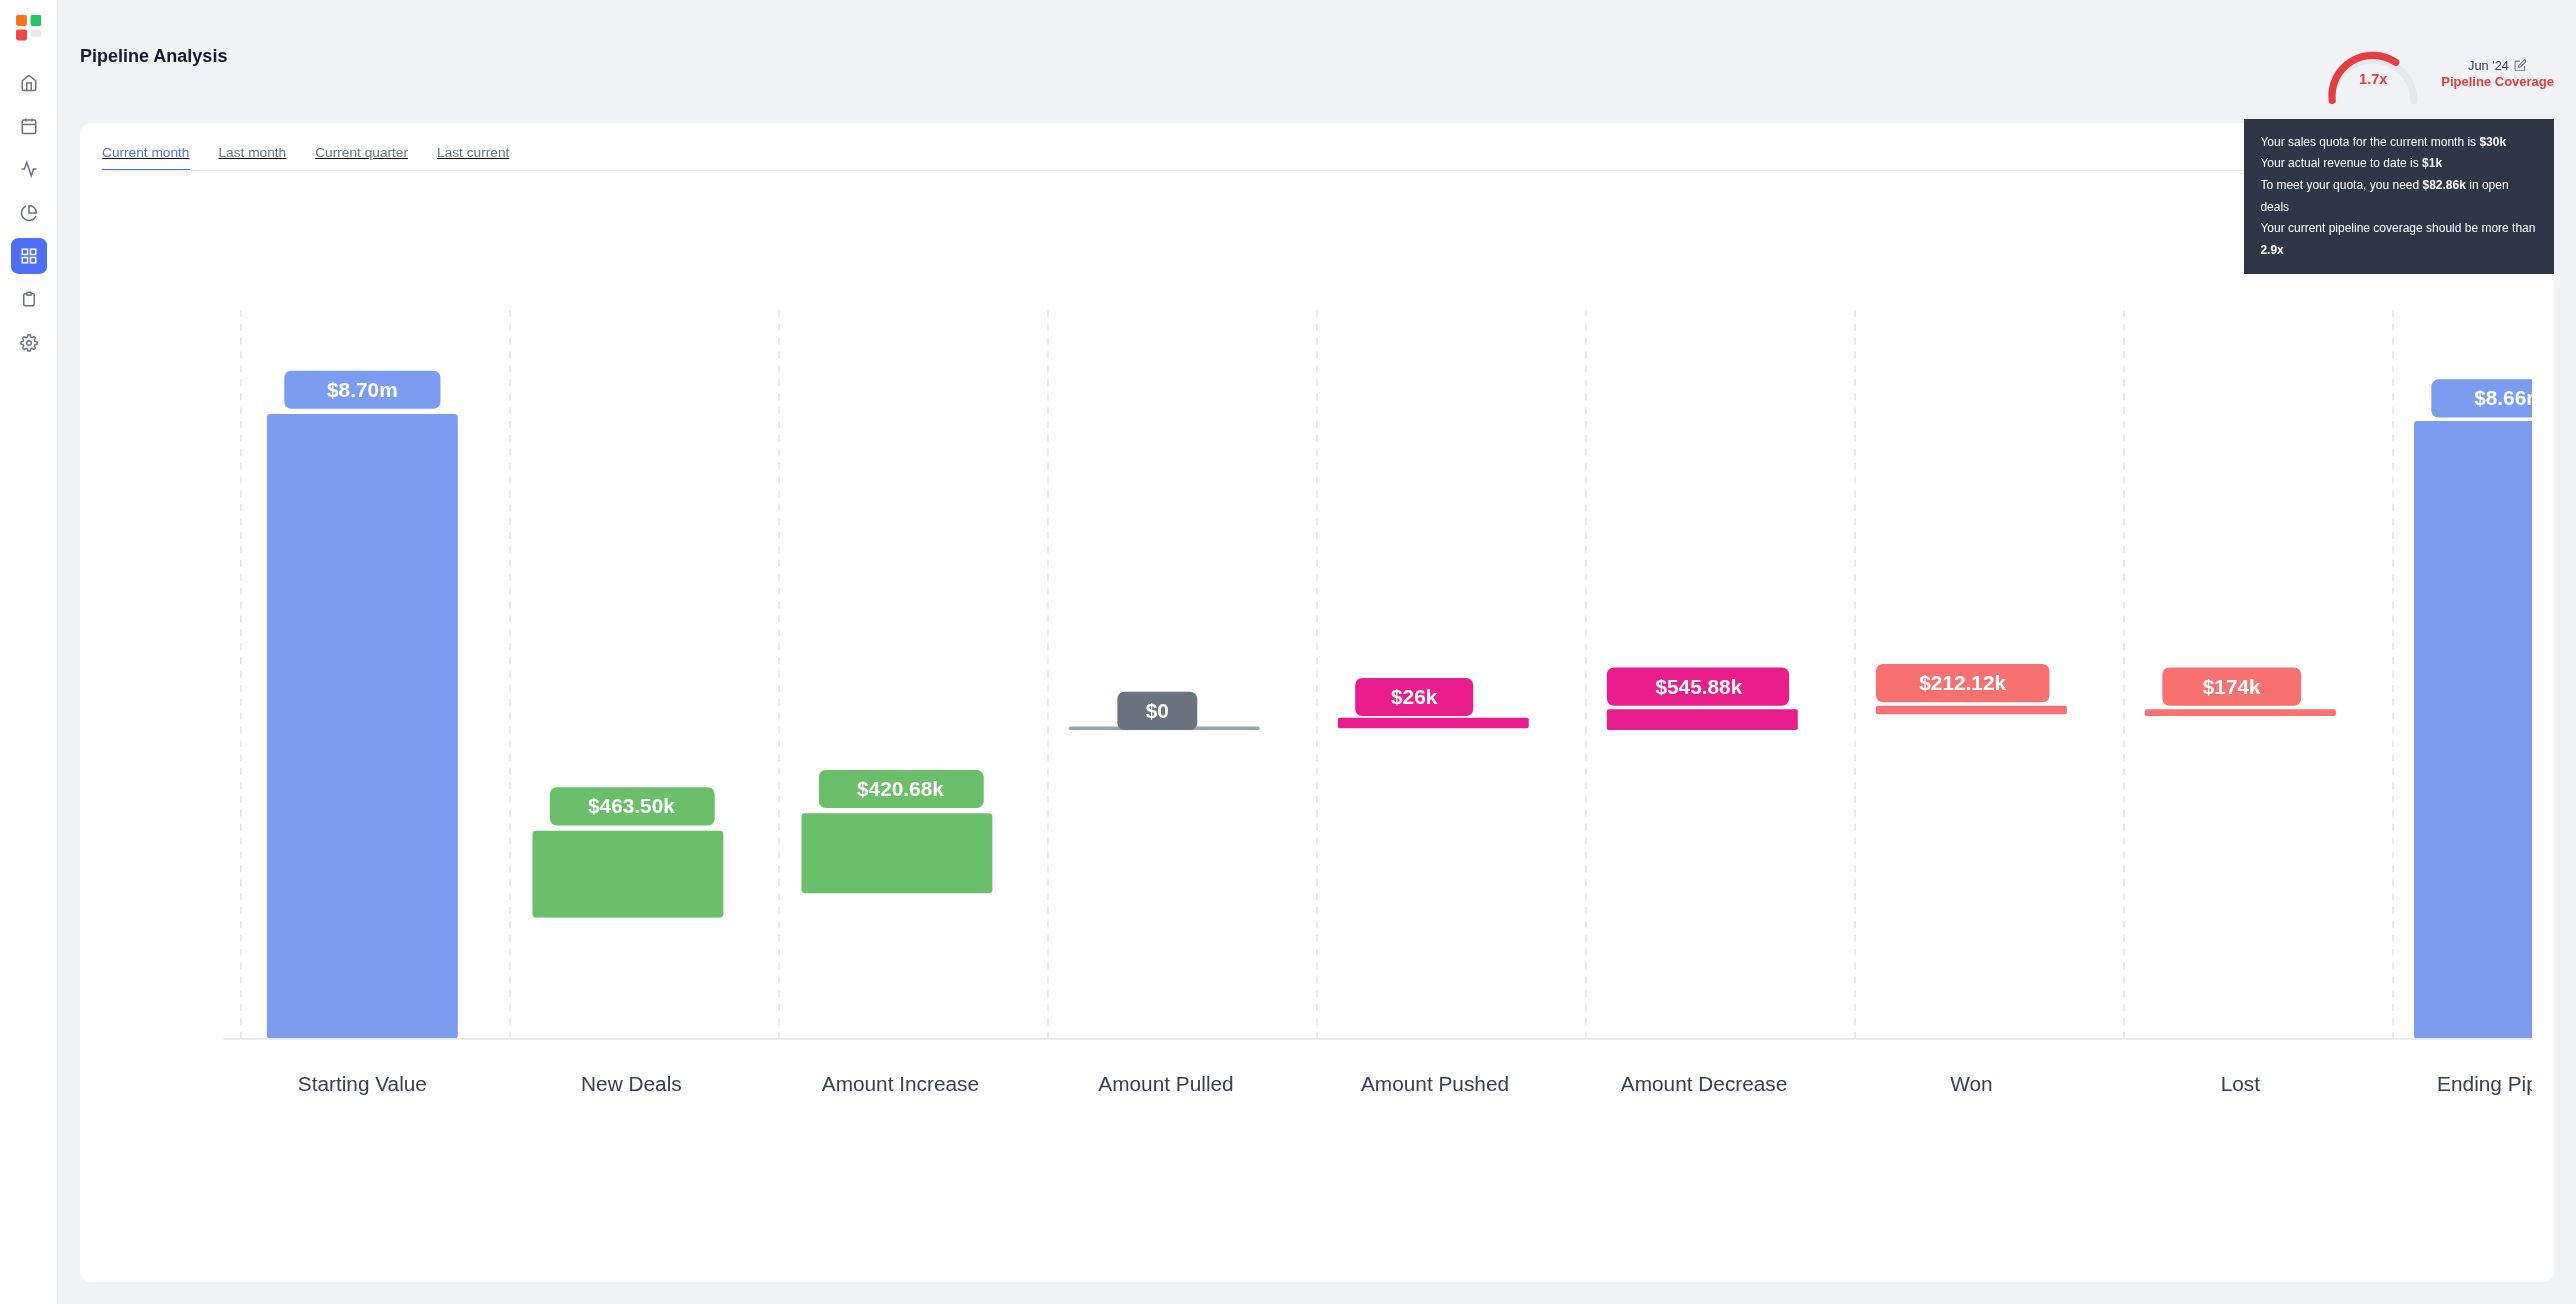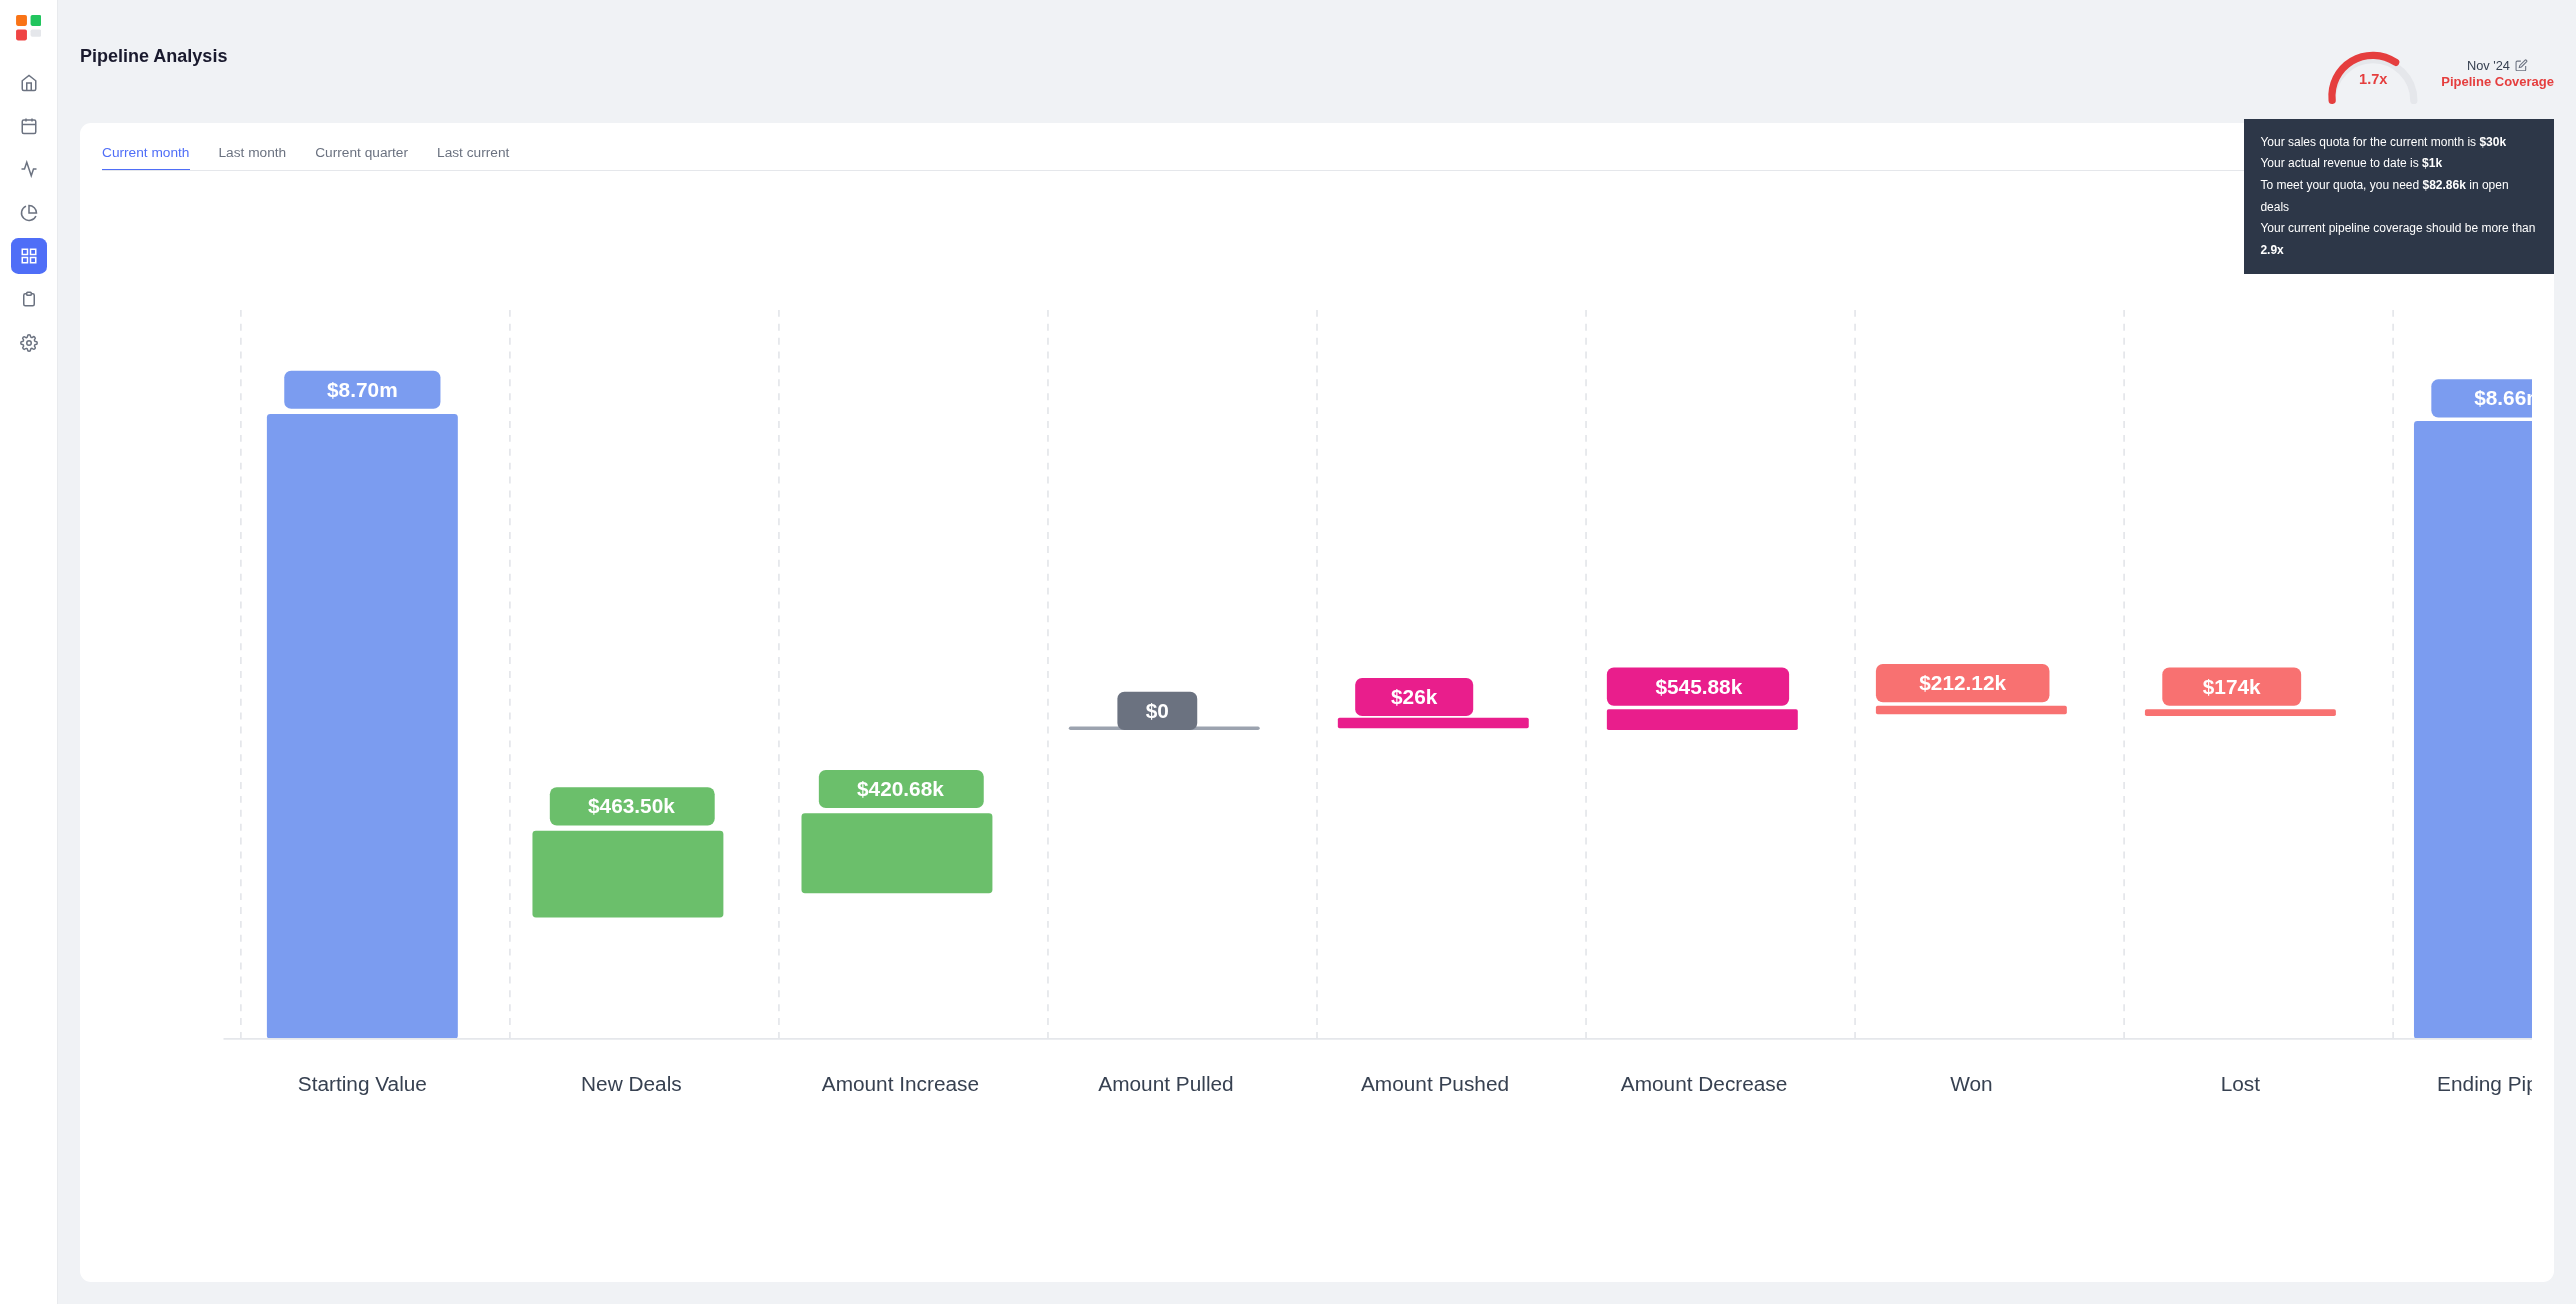--- a/index.html
+++ b/index.html
@@ -117,20 +117,21 @@
 
     
     .card {
       background: white;
       border-radius: 11px;
       padding: 22px;
       flex: 1;
       overflow: hidden;
       display: flex;
       flex-direction: column;
+      text-decoration: underline;
     }
 
     
     .tabs {
       display: flex;
       gap: 29px;
       border-bottom: 0.9px solid #e5e7eb;
       margin-bottom: 22px;
     }
     .tab {
@@ -229,21 +230,21 @@
 
               <path d="M 10 60 A 45 45 0 0 1 80 18" fill="none" stroke="#e53e3e" stroke-width="8" stroke-linecap="round"></path>
 
             </svg>
             <div class="gauge-value">1.7x</div>
           </div>
         </div>
 
         <div style="display:flex; flex-direction:column; align-items:center; gap:1.8px;">
           <div class="date-edit">
-            <span>Nov '24</span>
+            <span>Jun '24</span>
             <svg width="12.8" height="12.8" viewBox="0 0 24 24" fill="none" stroke="#6b7280" stroke-width="2">
                 <path d="M11 4H4a2 2 0 00-2 2v14a2 2 0 002 2h14a2 2 0 002-2v-7"></path>
                 <path d="M18.5 2.5a2.121 2.121 0 013 3L12 15l-4 1 1-4 9.5-9.5z"></path>
               </svg>
           </div>
           <div class="coverage-label">Pipeline Coverage</div>
         </div>
       </div>
 
       <div class="tooltip-box">

